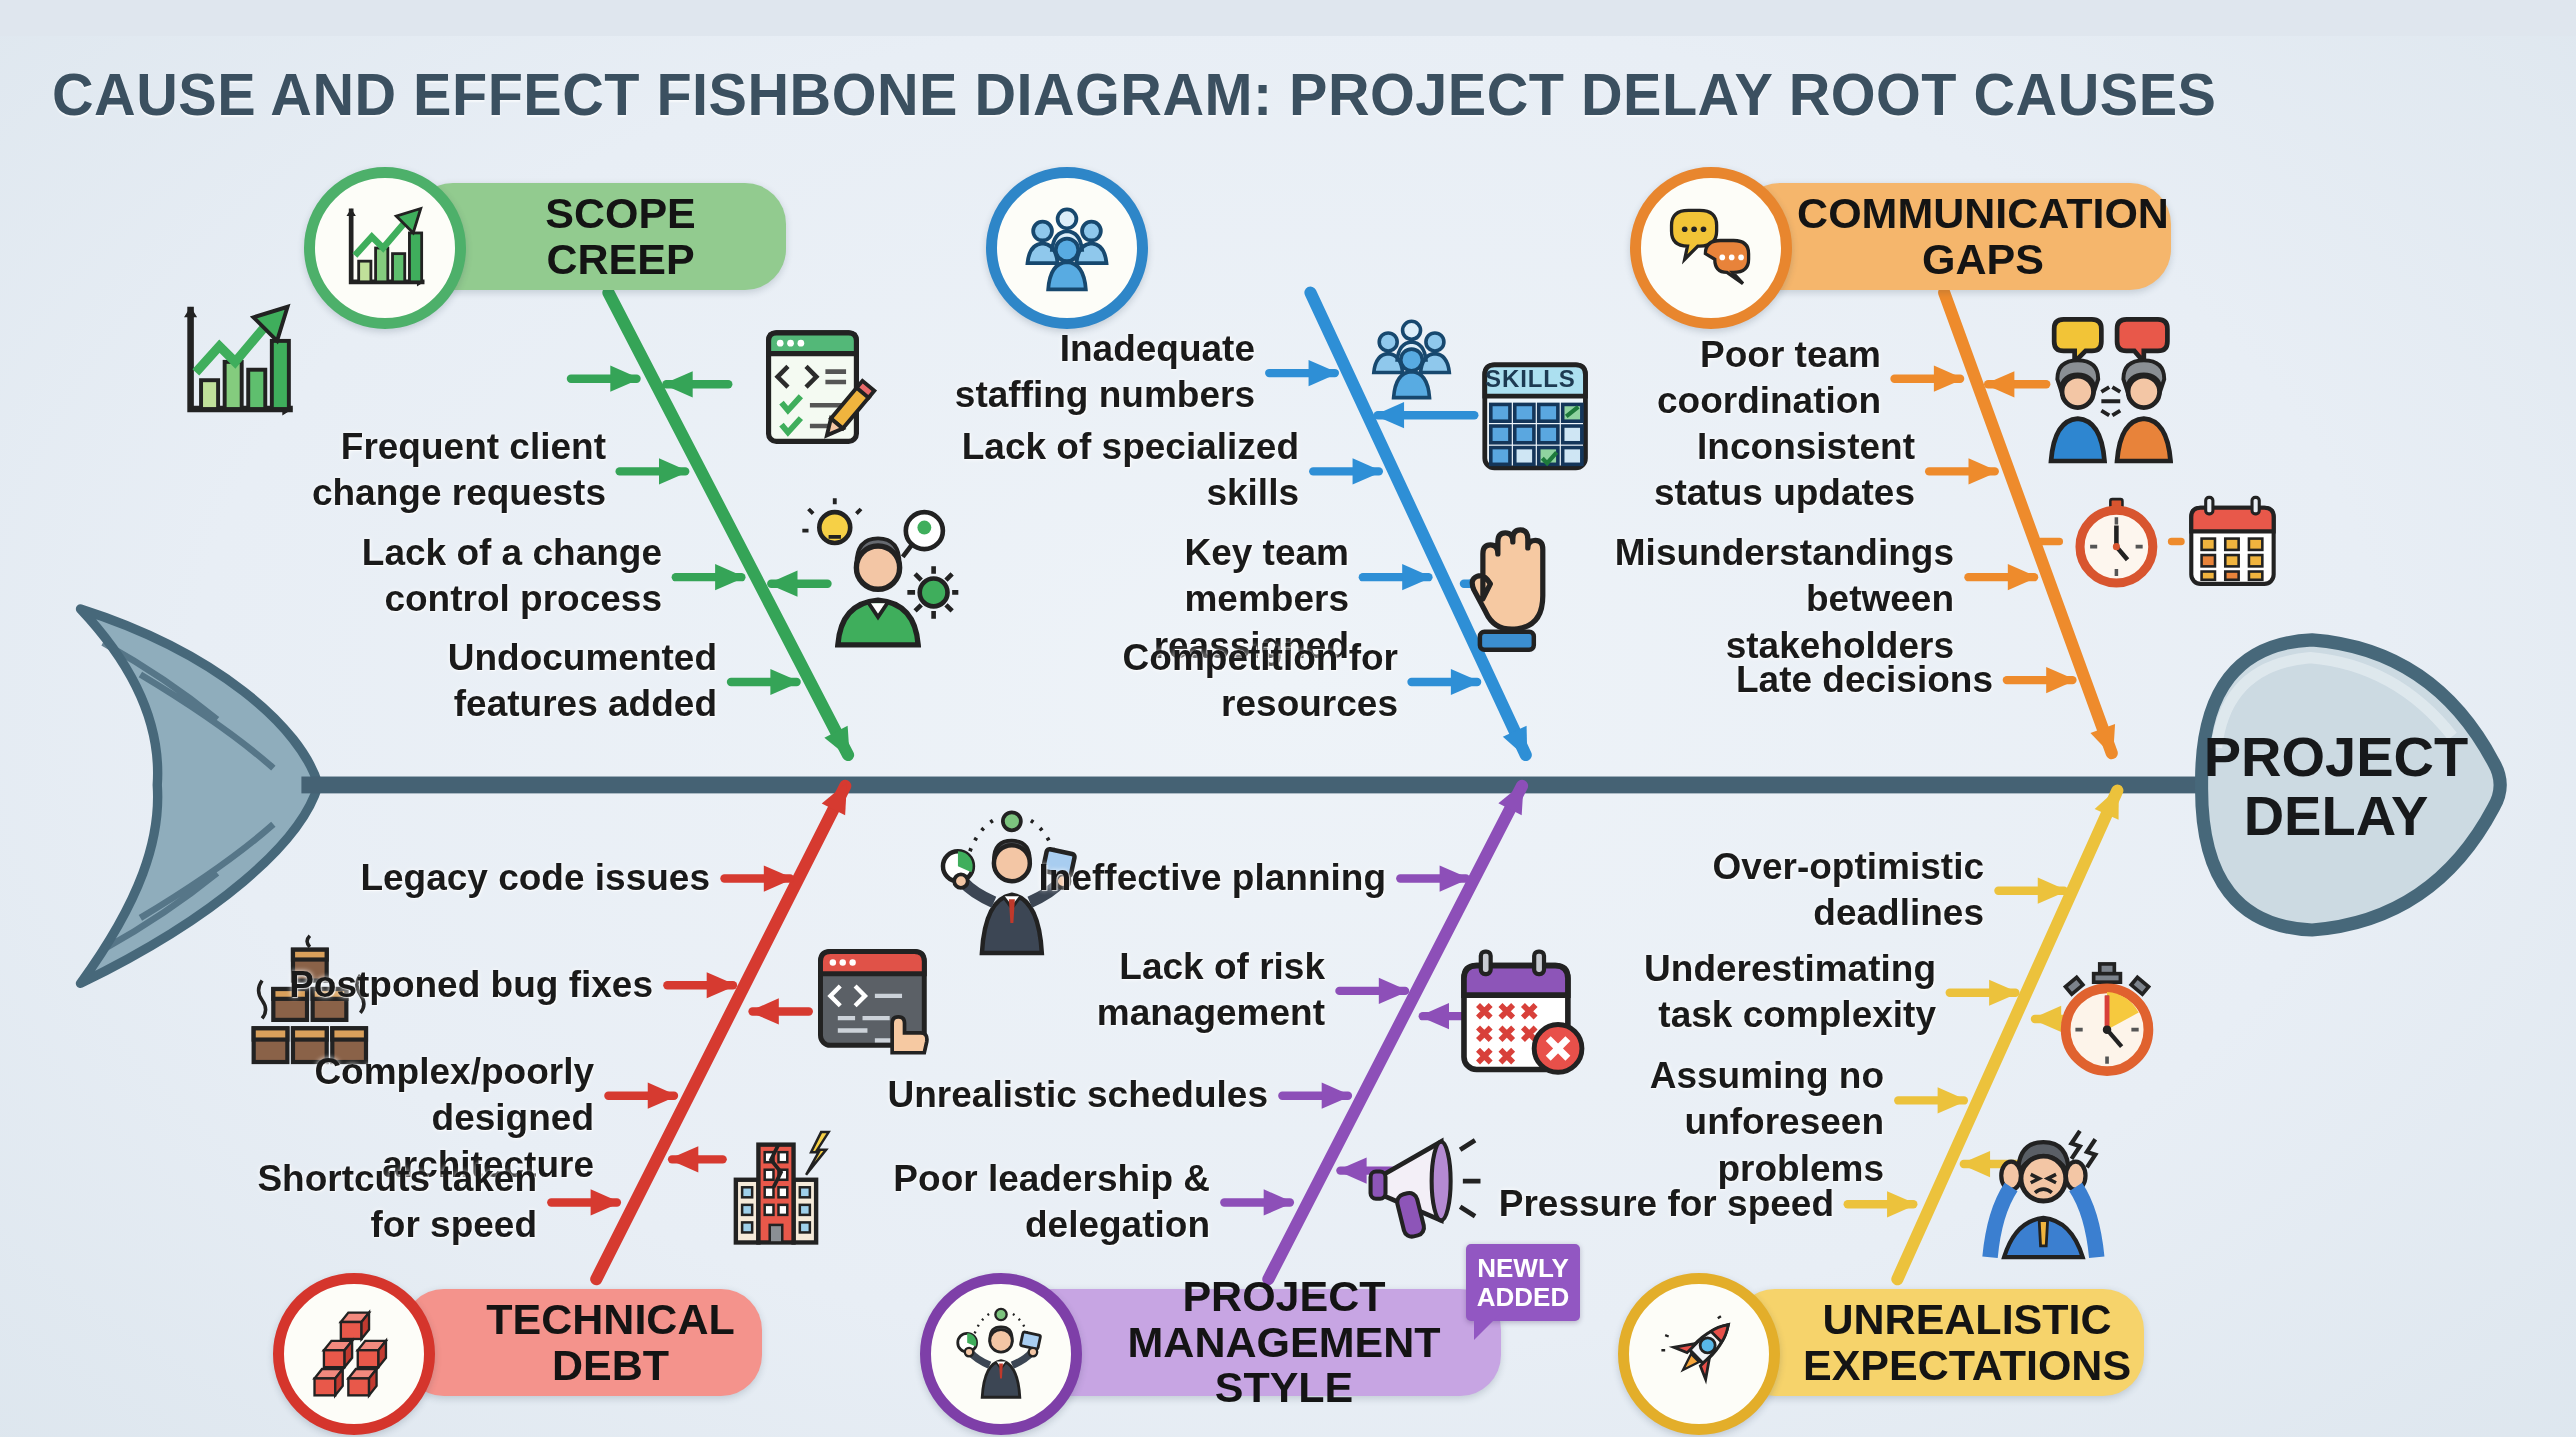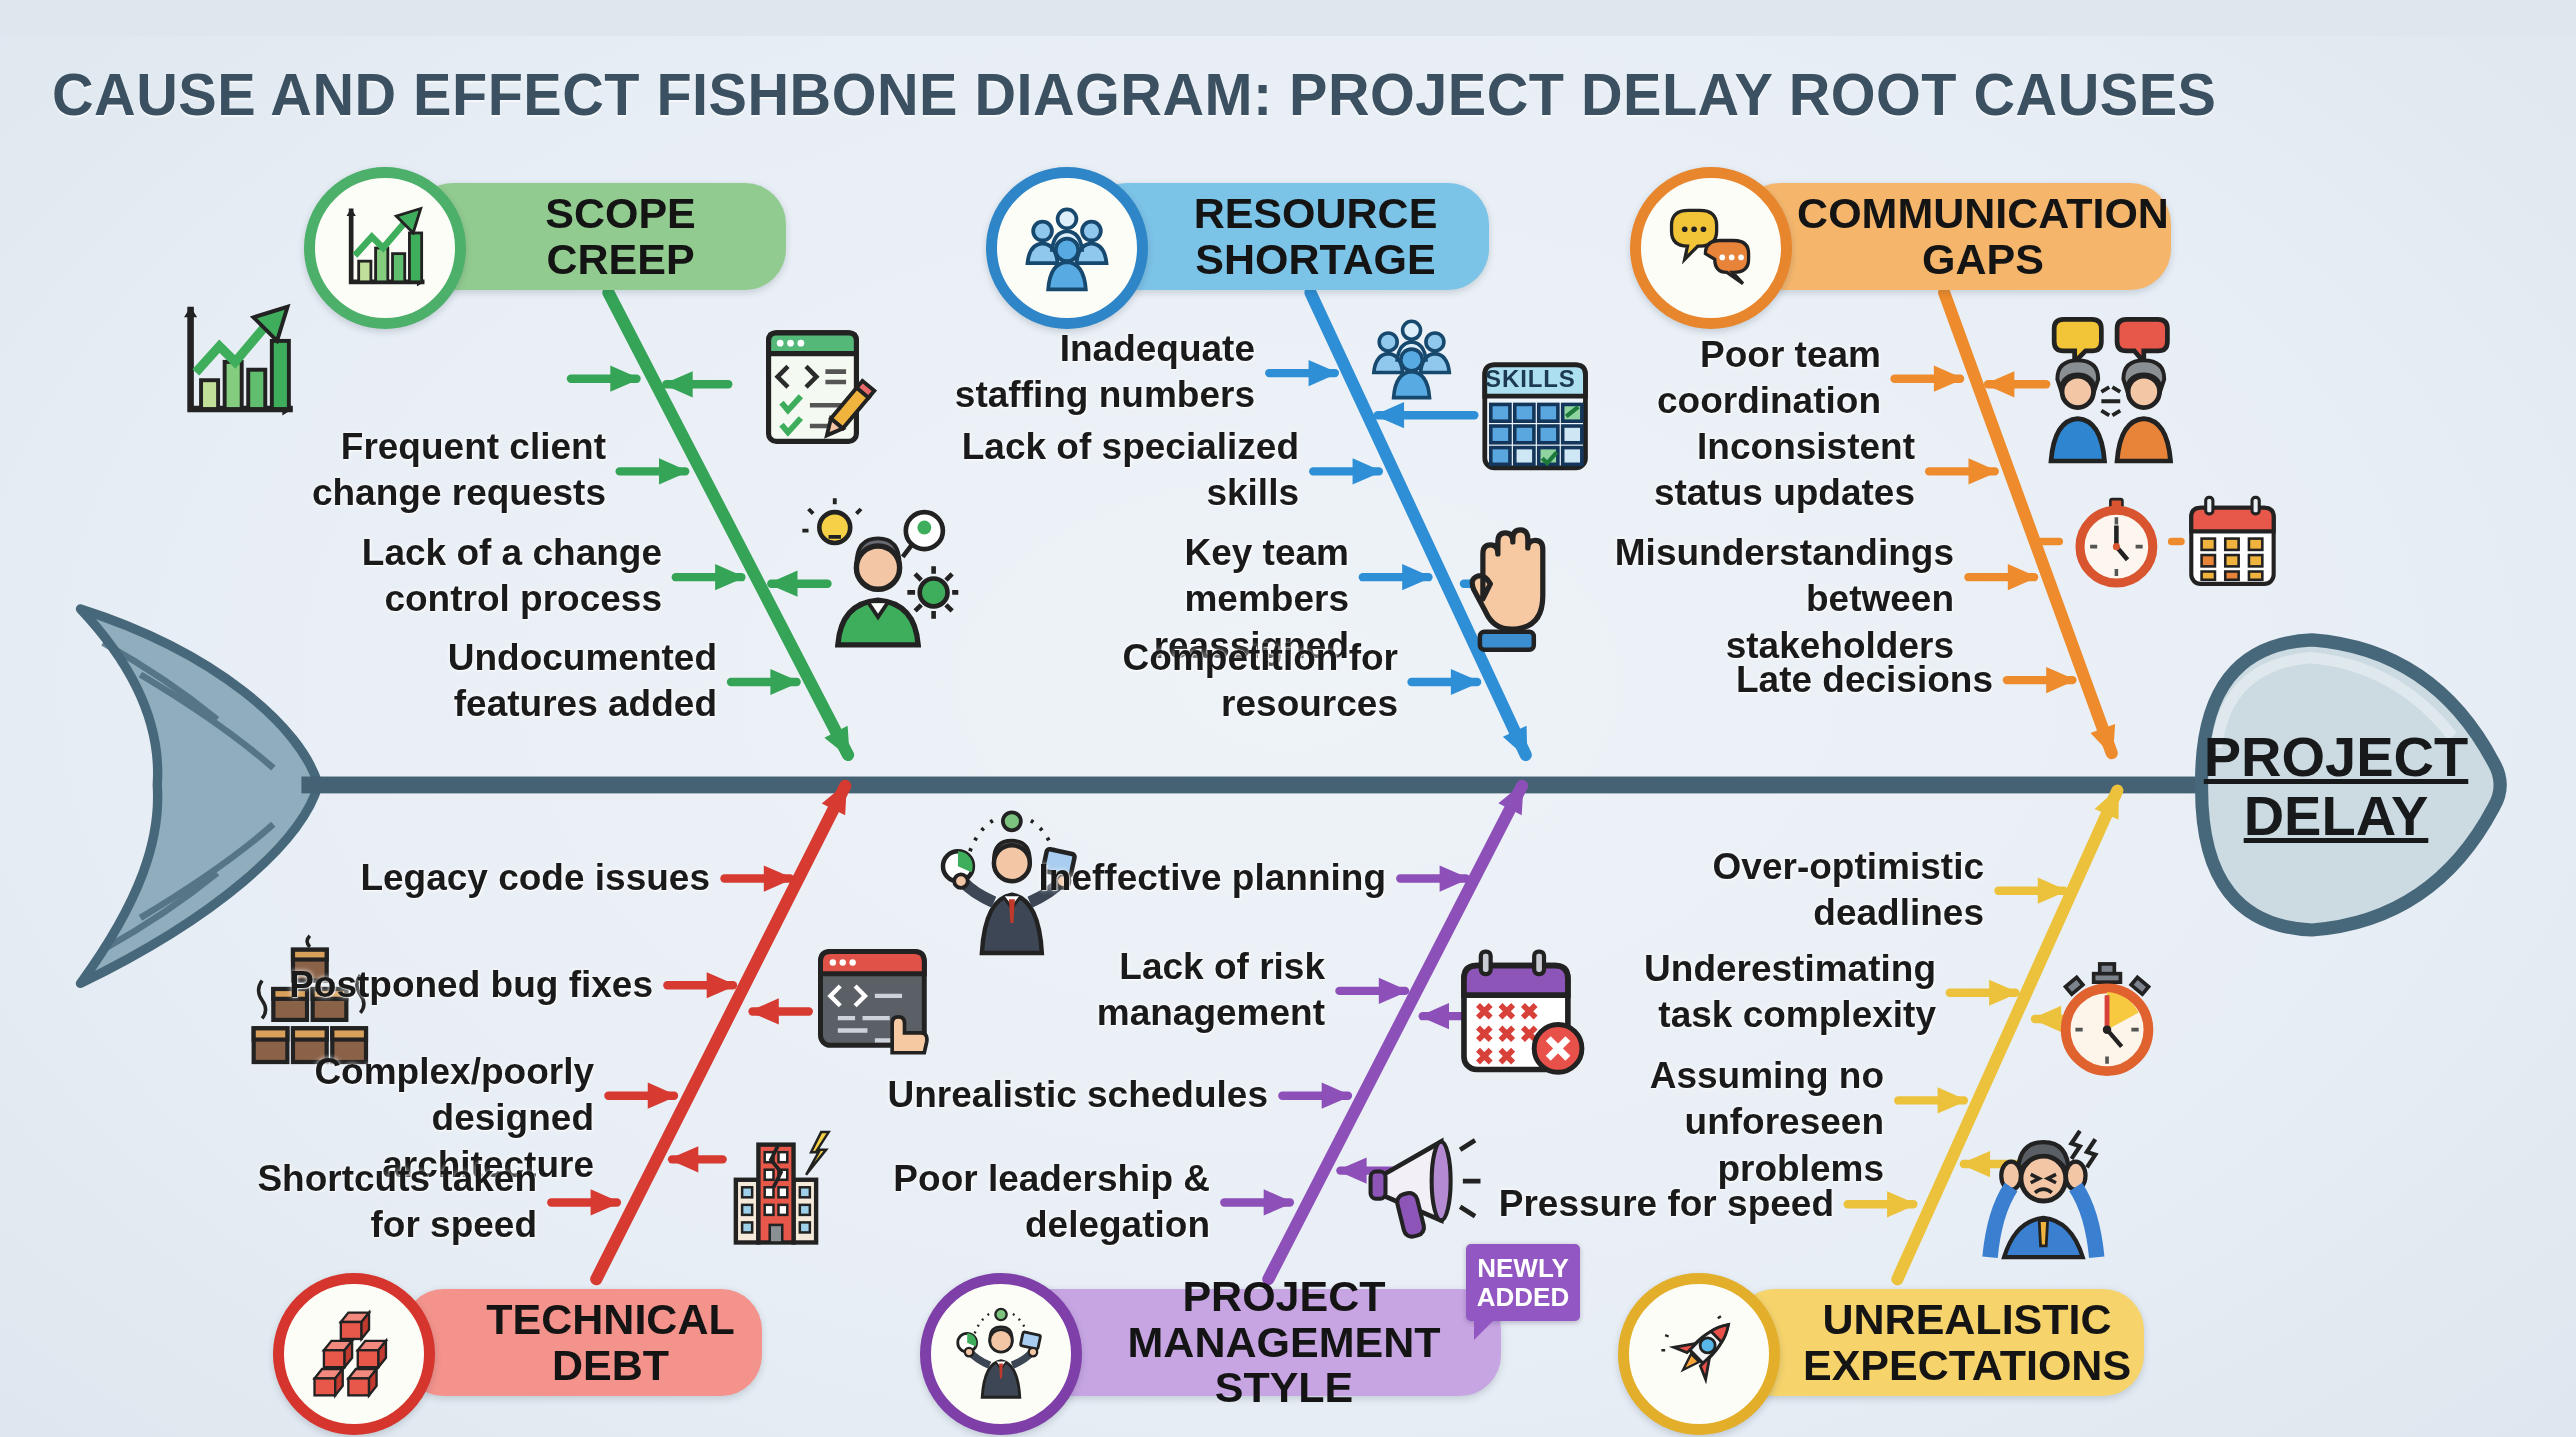--- a/index.html
+++ b/index.html
@@ -21,21 +21,21 @@
     text-shadow:0 0 5.6px rgba(255,255,255,.95),0.9px 0.9px 0 rgba(255,255,255,.65);}
   .nowrap{white-space:nowrap;}
   .skills-label{position:absolute;left:1485px;top:329px;width:103px;text-align:left;font-weight:700;
     font-size:24px;color:#1d3a52;letter-spacing:0.9px;}
   .badge{position:absolute;left:1466px;top:1208px;width:114px;height:77px;background:#9257c2;
     border-radius:5px;display:flex;align-items:center;justify-content:center;text-align:center;
     color:#ffffff;font-weight:800;font-size:26px;line-height:1.1;box-shadow:0 1.9px 5.6px rgba(40,20,70,.25);}
   .badge:after{content:"";position:absolute;left:7.5px;bottom:-19px;width:0;height:0;
     border:13px solid transparent;border-top-color:#9257c2;border-left-color:#9257c2;}
   .head-label{position:absolute;left:2190px;top:681px;width:292px;height:140px;display:flex;align-items:center;
-    justify-content:center;text-align:center;font-weight:800;font-size:56px;line-height:1.05;color:#17191b;text-decoration:underline;}
+    justify-content:center;text-align:center;font-weight:800;font-size:56px;line-height:1.05;color:#17191b;}
 </style>
 </head>
 <body>
 
 <div class="stage">
 
   <svg class="layer" viewBox="0 0 2752 1536">
     <defs>
       <marker id="m-g" markerUnits="userSpaceOnUse" markerWidth="38" markerHeight="34" refX="30" refY="16" orient="auto">
           <path d="M2 2 L34 16 L2 30 Z" fill="#35a457"></path>
@@ -448,23 +448,20 @@
 
   <div class="pill" style="left:412px;top:147px;width:374px;height:107px;background:#92cb8f">
     <div class="pill-label one">SCOPE CREEP</div>
   </div>
   <div class="hcirc" style="left:304px;top:131px;border:11.2px solid #4db06a">
     <svg viewBox="0 0 100 100" width="94" height="94">
         <use href="#sym-chart"></use>
       </svg>
   </div>
 
-  <div class="pill" style="left:1086px;top:147px;width:403px;height:107px;background:#7cc3e8">
-    <div class="pill-label">RESOURCE SHORTAGE</div>
-  </div>
   <div class="hcirc" style="left:986px;top:131px;border:11.2px solid #2e86c8">
     <svg viewBox="0 0 100 100" width="94" height="94">
         <use href="#sym-people"></use>
       </svg>
   </div>
 
   <div class="pill" style="left:1739px;top:147px;width:432px;height:107px;background:#f5b66c">
     <div class="pill-label">COMMUNICATION GAPS</div>
   </div>
   <div class="hcirc" style="left:1630px;top:131px;border:11.2px solid #e8862e">

